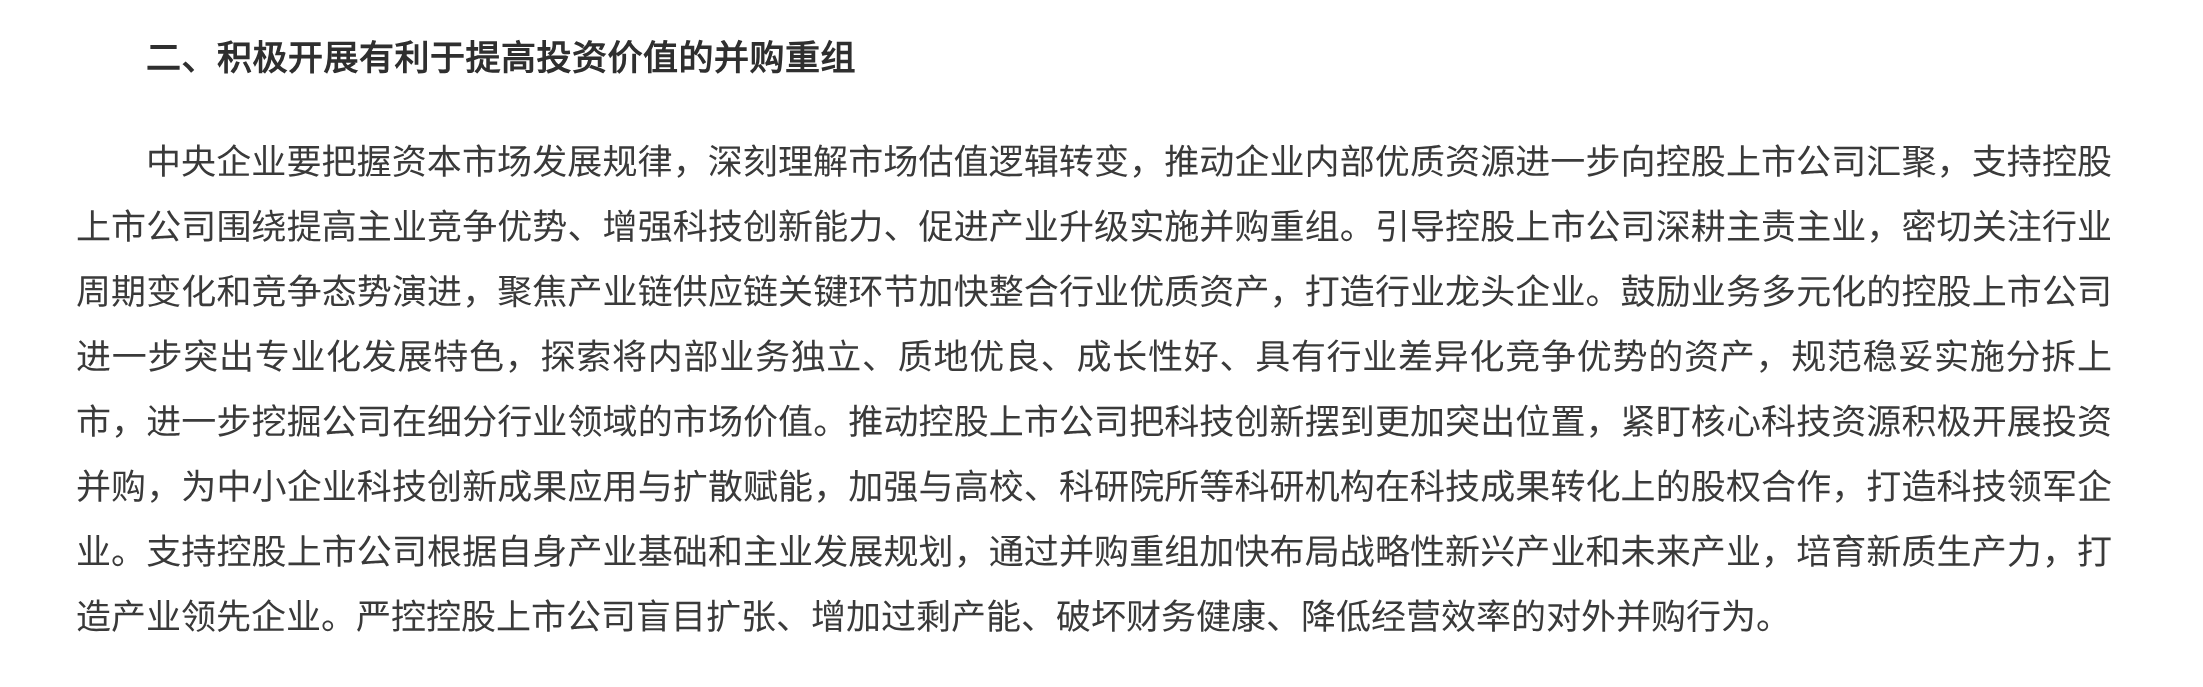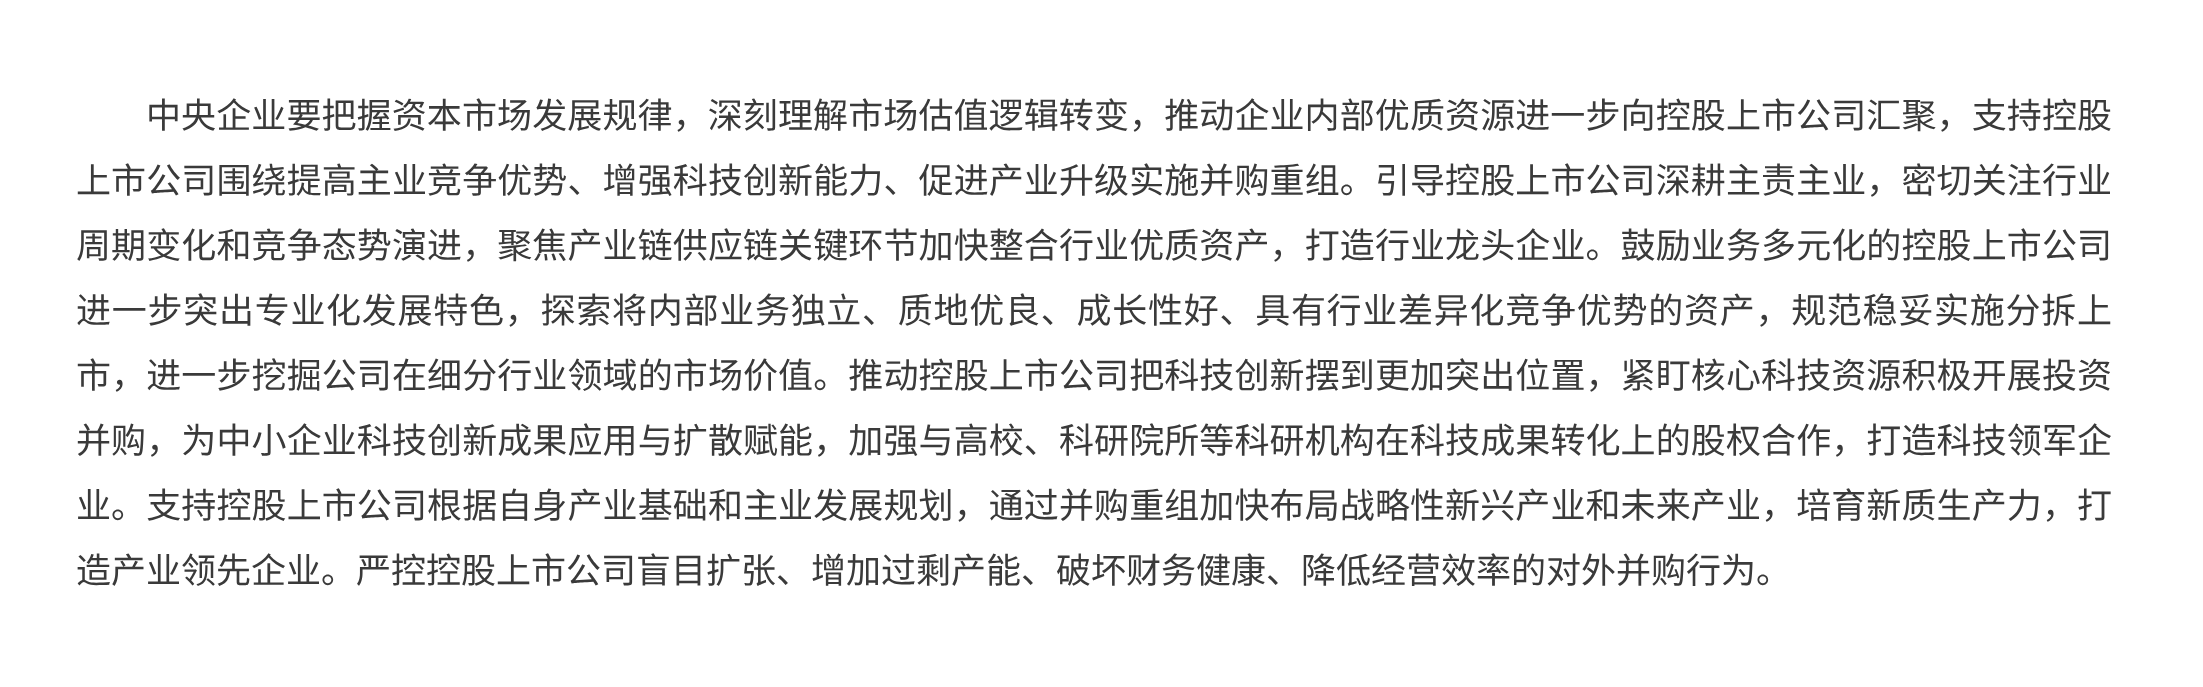--- a/index.html
+++ b/index.html
@@ -39,14 +39,15 @@
     text-align: justify;
     text-indent: 2em;
     word-break: break-all;
     overflow-wrap: break-word;
   }
 </style>
 </head>
 <body>
 
 <div class="doc-page">
+  <h2 class="doc-heading">二、积极开展有利于提高投资价值的并购重组</h2>
   <p class="doc-paragraph">中央企业要把握资本市场发展规律，深刻理解市场估值逻辑转变，推动企业内部优质资源进一步向控股上市公司汇聚，支持控股上市公司围绕提高主业竞争优势、增强科技创新能力、促进产业升级实施并购重组。引导控股上市公司深耕主责主业，密切关注行业周期变化和竞争态势演进，聚焦产业链供应链关键环节加快整合行业优质资产，打造行业龙头企业。鼓励业务多元化的控股上市公司进一步突出专业化发展特色，探索将内部业务独立、质地优良、成长性好、具有行业差异化竞争优势的资产，规范稳妥实施分拆上市，进一步挖掘公司在细分行业领域的市场价值。推动控股上市公司把科技创新摆到更加突出位置，紧盯核心科技资源积极开展投资并购，为中小企业科技创新成果应用与扩散赋能，加强与高校、科研院所等科研机构在科技成果转化上的股权合作，打造科技领军企业。支持控股上市公司根据自身产业基础和主业发展规划，通过并购重组加快布局战略性新兴产业和未来产业，培育新质生产力，打造产业领先企业。严控控股上市公司盲目扩张、增加过剩产能、破坏财务健康、降低经营效率的对外并购行为。</p>
 </div>
 
 </body></html>

